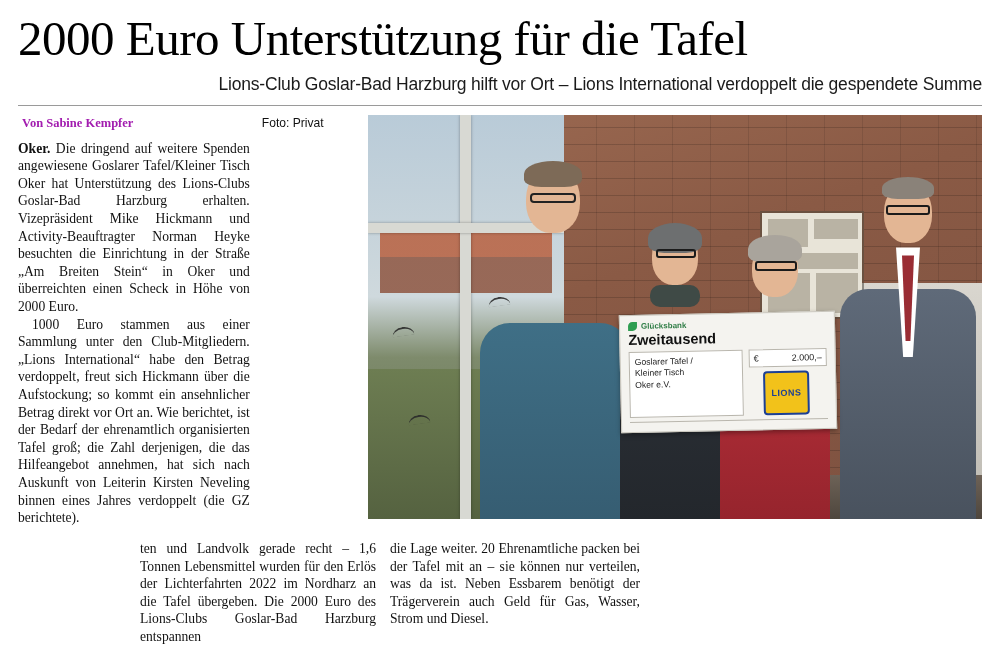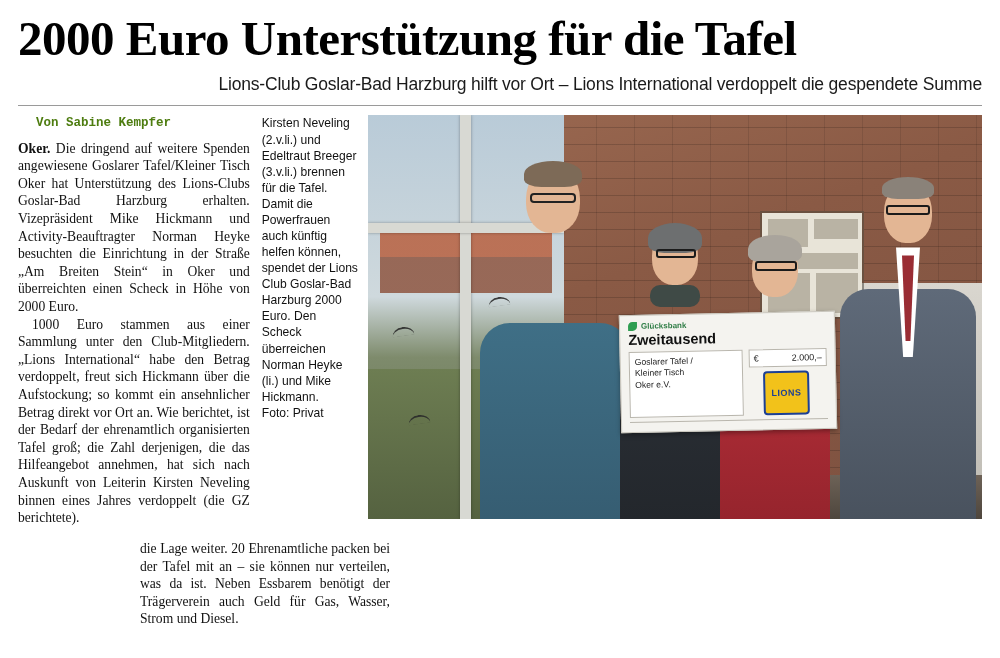--- a/index.html
+++ b/index.html
@@ -14,21 +14,21 @@
     color: #111;
   }
   .page {
     position: relative;
     width: 1000px;
     height: 658px;
     padding: 14px 18px 0 18px;
   }
   .headline {
     font-family: "Liberation Serif", serif;
-    font-weight: bold;
+    font-weight: normal;
     font-size: 49px;
     line-height: 1.03;
     letter-spacing: -0.5px;
     margin: 0 0 10px 0;
     color: #000;
   }
   .subhead {
     font-family: "Liberation Sans", sans-serif;
     font-size: 17.5px;
     font-weight: normal;
@@ -36,25 +36,25 @@
     margin: 0 0 10px 0;
     letter-spacing: -0.2px;
     text-align: right;
   }
   .rule {
     border: none;
     border-top: 1px solid #9a9a9a;
     margin: 0 0 9px 0;
   }
   .byline {
-    font-family: Liberation Mono, monospace;
+    font-family: Liberation Serif, serif;
     font-weight: bold;
     font-size: 12.5px;
-    color: #4d7c0f;
-    margin: 0 0 8px 18px;
+    color: #a21caf;
+    margin: 0 0 8px 4px;
   }
   .content {
     display: flex;
     gap: 0;
     align-items: flex-start;
   }
   
   .col-main {
     width: 248px;
     padding-right: 12px;
@@ -282,21 +282,20 @@
 
   <div class="content">
 
     <div class="col-main">
       <div class="byline">Von Sabine Kempfer</div>
       <p class="first"><span class="lead">Oker.</span><span> Die dringend auf weitere Spenden angewiesene Goslarer Tafel/Kleiner Tisch Oker hat Unterstützung des Lions-Clubs Goslar-Bad Harzburg erhalten. Vizepräsident Mike Hickmann und Activity-Beauftragter Norman Heyke besuchten die Einrichtung in der Straße „Am Breiten Stein“ in Oker und überreichten einen Scheck in Höhe von 2000 Euro.</span></p>
       <p>1000 Euro stammen aus einer Sammlung unter den Club-Mitgliedern. „Lions International“ habe den Betrag verdoppelt, freut sich Hickmann über die Aufstockung; so kommt ein ansehnlicher Betrag direkt vor Ort an. Wie berichtet, ist der Bedarf der ehrenamtlich organisierten Tafel groß; die Zahl derjenigen, die das Hilfeangebot annehmen, hat sich nach Auskunft von Leiterin Kirsten Neveling binnen eines Jahres verdoppelt (die GZ berichtete).</p>
     </div>
 
     <div class="col-caption">
-      <p>Kirsten Neveling (2.v.li.) und Edeltraut Breeger (3.v.li.) brennen für die Tafel. Damit die Powerfrauen auch künftig helfen können, spendet der Lions Club Goslar-Bad Harzburg 2000 Euro. Den Scheck überreichen Norman Heyke (li.) und Mike Hickmann.</p>
       <p class="credit">Foto: Privat</p>
     </div>
 
     <div class="photo-wrap">
       <div class="photo">
         <div class="brick"></div>
 
         <div class="window">
           <div class="roofs"></div>
           <div class="grass"></div>
@@ -372,17 +371,20 @@
           <div class="sigline"></div>
         </div>
 
       </div>
     </div>
   </div>
 
   <div class="bottom">
     <div class="bcol" style="width:108px"></div>
     <div class="bcol">
+      <p>ten und Landvolk gerade recht – 1,6 Tonnen Lebensmittel wurden für den Erlös der Lichterfahrten 2022 im Nordharz an die Tafel übergeben. Die 2000 Euro des Lions-Clubs Goslar-Bad Harzburg entspannen</p>
+    </div>
+    <div class="bcol">
       <p>die Lage weiter. 20 Ehrenamtliche packen bei der Tafel mit an – sie können nur verteilen, was da ist. Neben Essbarem benötigt der Trägerverein auch Geld für Gas, Wasser, Strom und Diesel.</p>
     </div>
   </div>
 
 </div>
 
 </body></html>

